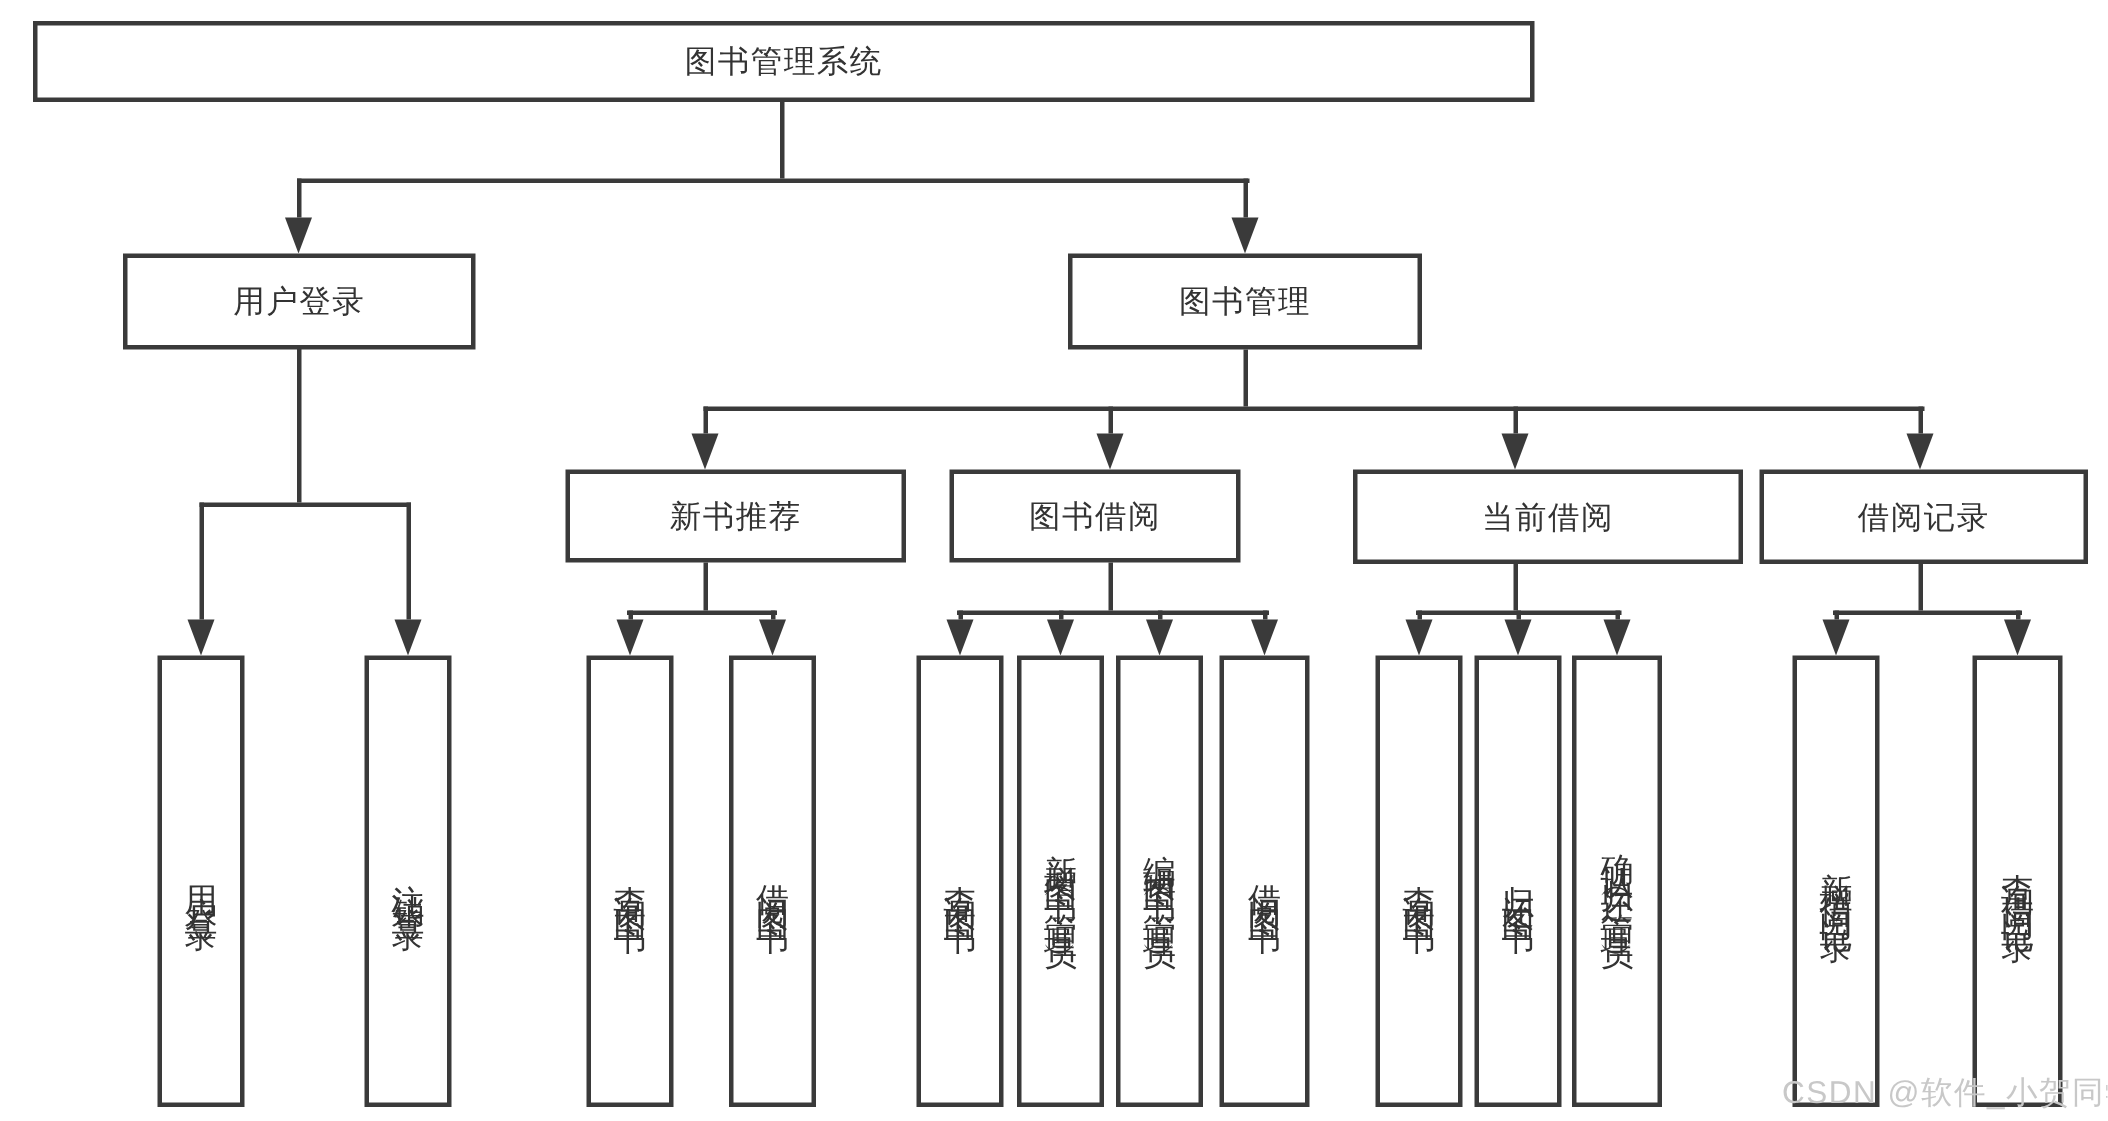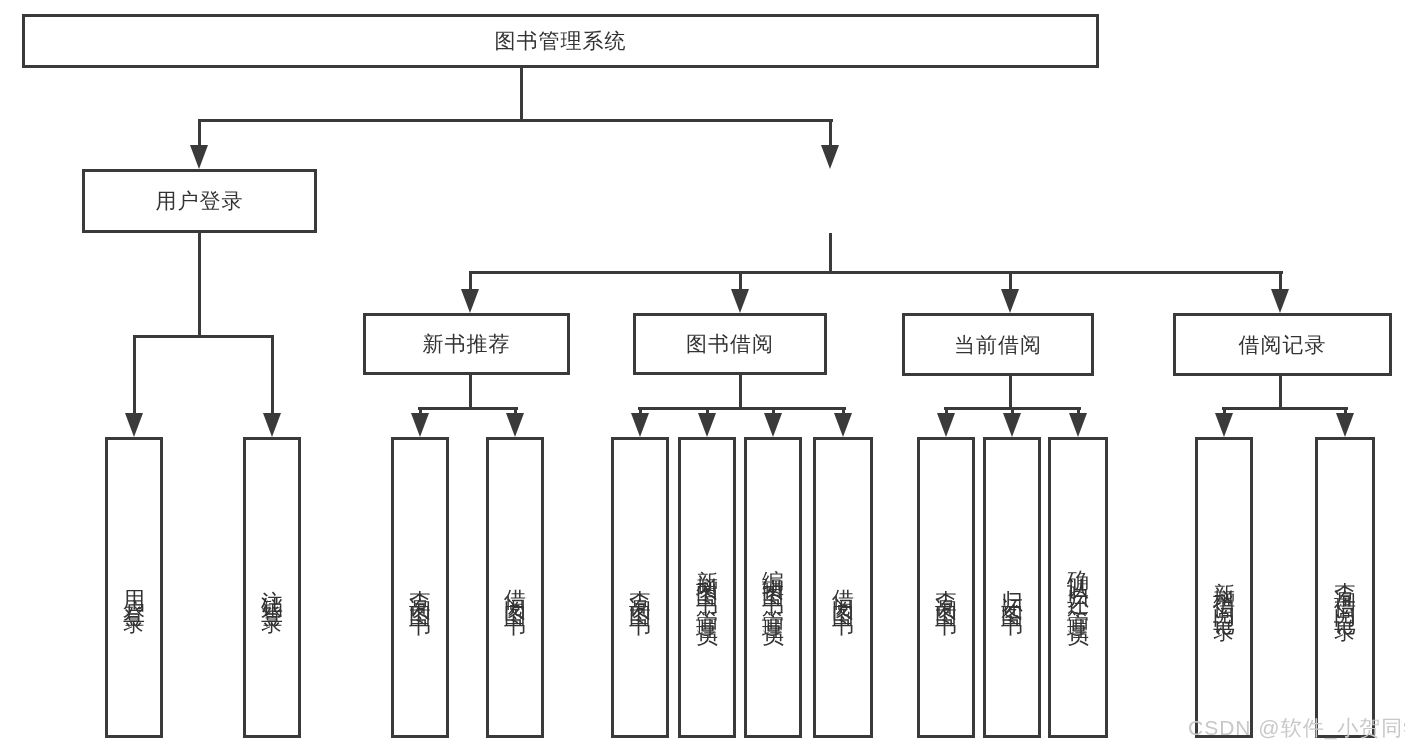--- a/index.html
+++ b/index.html
@@ -40,52 +40,53 @@
     position:absolute;left:1188px;top:714px;
     font-size:21px;color:var(--wm);letter-spacing:1px;
     z-index:10;white-space:nowrap;
   }
 </style>
 </head>
 <body>
 
 <div class="canvas">
 
-  <div class="node" style="left:22px;top:14px;width:1077px;height:54px;">图书管理系统</div>
+  <div class="node" style="left:22px;top:14px;width:1001px;height:54px;">图书管理系统</div>
 
   <div class="vline" style="left:520px;top:68px;height:51px;"></div>
   <div class="hline" style="left:198px;top:119px;width:635px;"></div>
   <div class="vline" style="left:198px;top:119px;height:26px;"></div>
   <div class="arrow" style="left:190px;top:145px;"></div>
   <div class="vline" style="left:829px;top:119px;height:26px;"></div>
   <div class="arrow" style="left:821px;top:145px;"></div>
 
   <div class="node" style="left:82px;top:169px;width:235px;height:64px;">用户登录</div>
+  <div class="node" style="left:712px;top:169px;width:236px;height:64px;">图书管理</div>
 
   <div class="vline" style="left:198px;top:232px;height:103px;"></div>
   <div class="hline" style="left:133px;top:335px;width:141px;"></div>
   <div class="vline" style="left:133px;top:335px;height:78px;"></div>
   <div class="arrow" style="left:125px;top:413px;"></div>
   <div class="vline" style="left:271px;top:335px;height:78px;"></div>
   <div class="arrow" style="left:263px;top:413px;"></div>
 
   <div class="vline" style="left:829px;top:233px;height:38px;"></div>
   <div class="hline" style="left:469px;top:271px;width:814px;"></div>
   <div class="vline" style="left:469px;top:271px;height:18px;"></div>
   <div class="arrow" style="left:461px;top:289px;"></div>
   <div class="vline" style="left:739px;top:271px;height:18px;"></div>
   <div class="arrow" style="left:731px;top:289px;"></div>
   <div class="vline" style="left:1009px;top:271px;height:18px;"></div>
   <div class="arrow" style="left:1001px;top:289px;"></div>
   <div class="vline" style="left:1279px;top:271px;height:18px;"></div>
   <div class="arrow" style="left:1271px;top:289px;"></div>
 
-  <div class="node" style="left:363px;top:313px;width:207px;height:62px;">新书推荐</div>
+  <div class="node" style="left:377px;top:313px;width:227px;height:62px;">新书推荐</div>
   <div class="node" style="left:633px;top:313px;width:194px;height:62px;">图书借阅</div>
-  <div class="node" style="left:902px;top:313px;width:192px;height:63px;">当前借阅</div>
+  <div class="node" style="left:902px;top:313px;width:260px;height:63px;">当前借阅</div>
   <div class="node" style="left:1173px;top:313px;width:219px;height:63px;">借阅记录</div>
 
   <div class="vline" style="left:469px;top:375px;height:32px;"></div>
   <div class="hline" style="left:418px;top:407px;width:100px;"></div>
   <div class="vline" style="left:419px;top:407px;height:6px;"></div>
   <div class="arrow" style="left:411px;top:413px;"></div>
   <div class="vline" style="left:514px;top:407px;height:6px;"></div>
   <div class="arrow" style="left:506px;top:413px;"></div>
 
   <div class="vline" style="left:739px;top:375px;height:32px;"></div>

